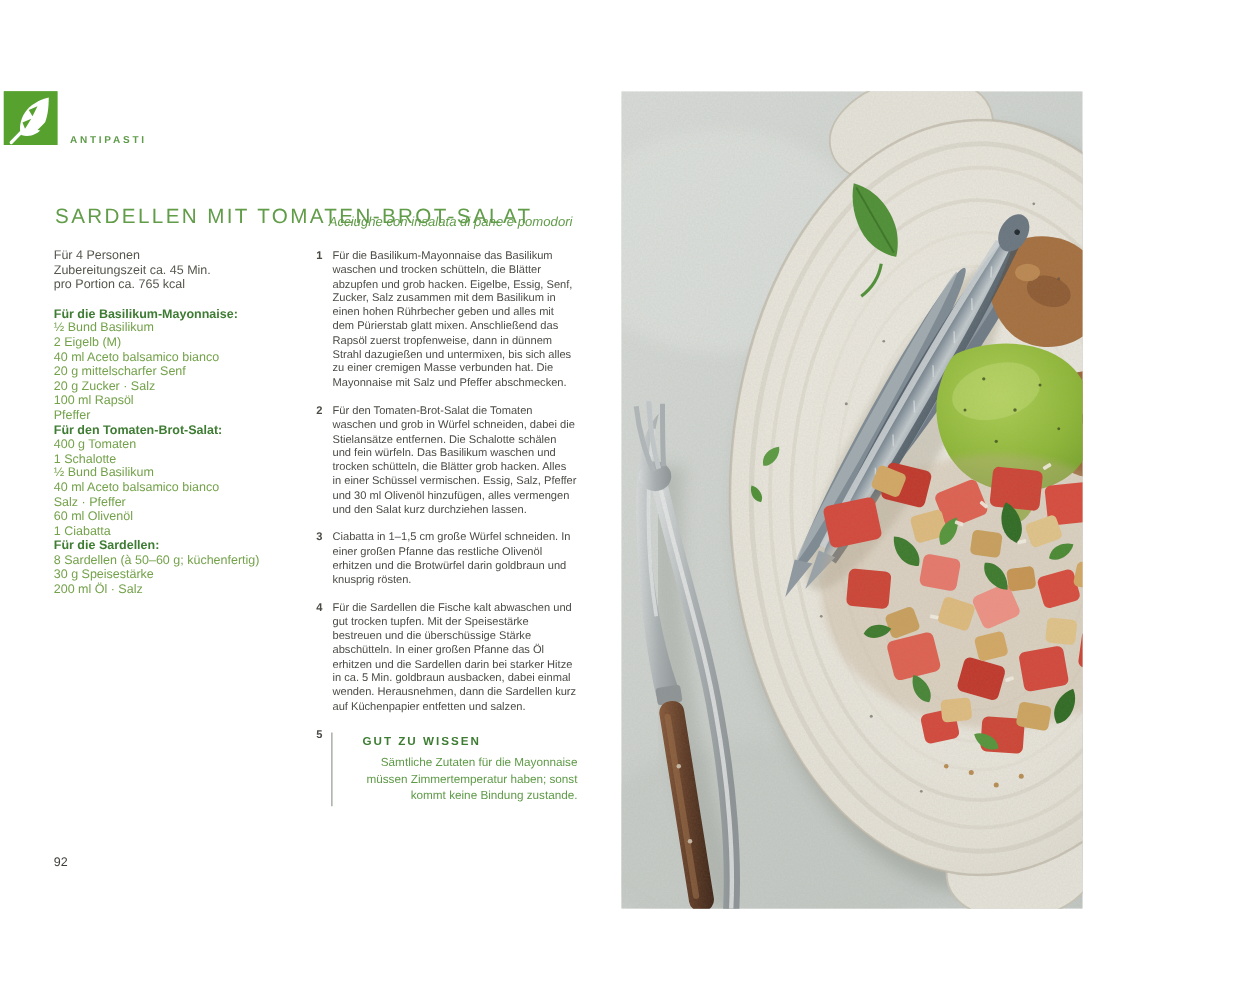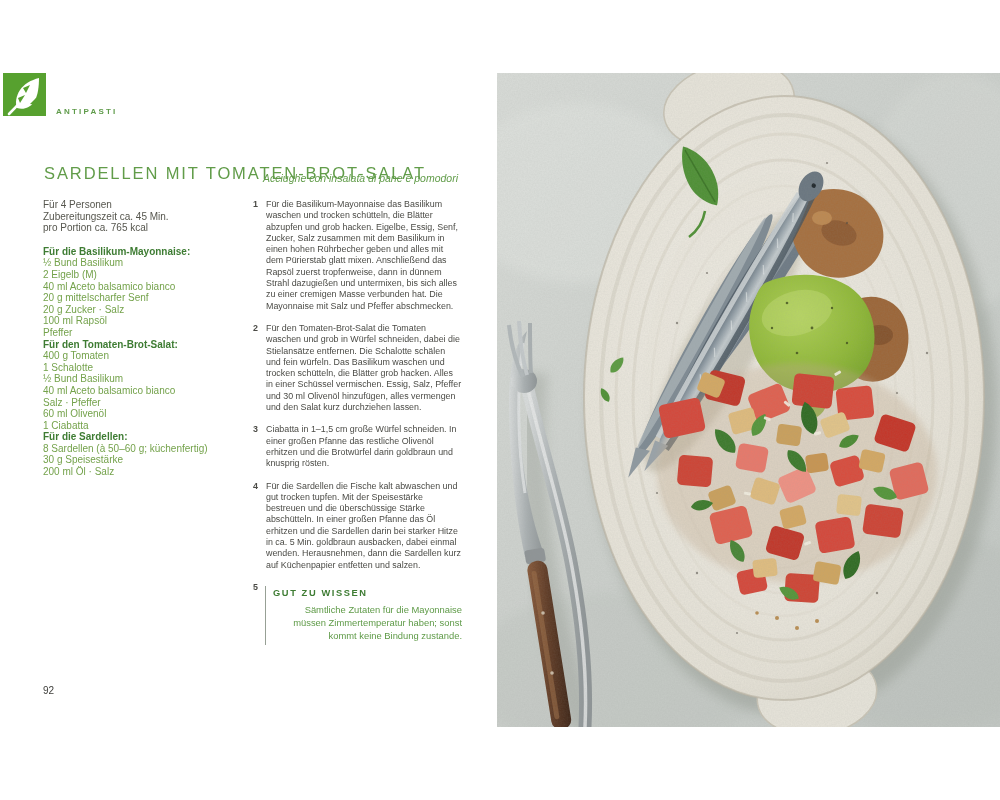--- a/index.html
+++ b/index.html
@@ -1,34 +1,34 @@
 <!DOCTYPE html>
 <html><head>
 <meta charset="utf-8">
 <style>
   html,body{margin:0;padding:0;background:#ffffff;}
   body{width:1000px;height:800px;font-family:"Liberation Sans",sans-serif;}
-  .page{position:relative;width:1000px;height:800px;background:#ffffff;overflow:hidden;text-decoration:underline;}
+  .page{position:relative;width:866px;height:800px;background:#ffffff;overflow:hidden;text-decoration:underline;}
 
   .badge{position:absolute;left:3px;top:73px;width:43px;height:43px;background:#57a12f;}
   .category{position:absolute;left:56px;top:107px;font-size:8px;font-weight:bold;letter-spacing:2.2px;color:#5f9b4a;}
 
   .title{position:absolute;left:44px;top:146px;font-size:16.5px;letter-spacing:1.9px;color:#619c49;white-space:nowrap;font-weight:400;margin-top:18px;}
   .subtitle{position:absolute;left:150px;top:172px;width:308px;text-align:right;font-style:italic;font-size:10.5px;color:#619c49;}
 
   .ingredients{position:absolute;left:43px;top:199px;width:206px;font-size:10px;line-height:11.6px;}
   .meta{color:#56564e;margin-bottom:12px;}
   .ing-head{color:#3e7c33;font-weight:bold;}
   .ing-item{color:#74a24b;}
 
   .steps{position:absolute;left:253px;top:199px;width:209px;}
   .step{position:relative;padding-left:13px;margin-bottom:11px;font-size:8.9px;line-height:11.3px;color:#4b4b46;}
   .step-num{position:absolute;left:0;top:0;font-weight:bold;}
 
-  .tip{margin-left:12px;margin-top:15px;border-left:1px solid #97a095;padding:2px 0 2px 7px;}
+  .tip{margin-left:12px;margin-top:15px;border-left:1px solid #97a095;padding:2px 0 2px 24px;}
   .tip-head{font-size:9.3px;font-weight:bold;letter-spacing:1.6px;color:#3e7c33;margin-bottom:5px;}
   .tip-text{font-size:9.4px;line-height:13.2px;color:#5e9a47;text-align:right;}
 
   .page-number{position:absolute;left:43px;top:685px;font-size:10px;color:#3f3f3b;}
 
   .photo{position:absolute;left:497px;top:73px;width:503px;height:654px;display:block;}
 </style>
 </head>
 <body>
 

